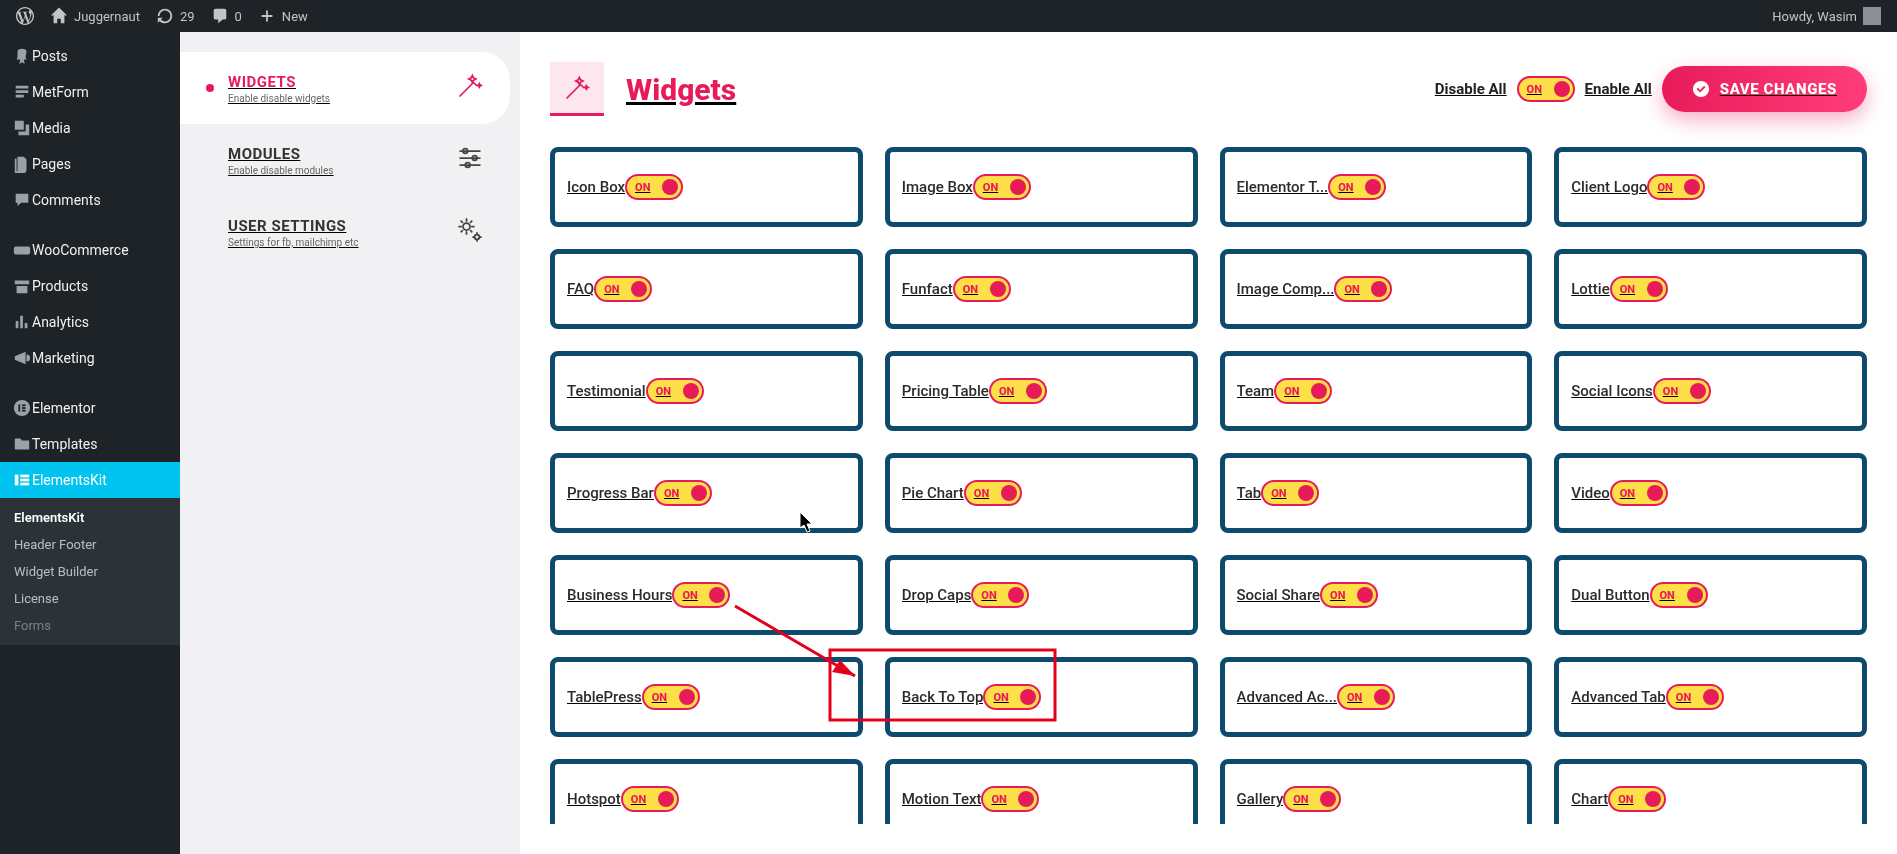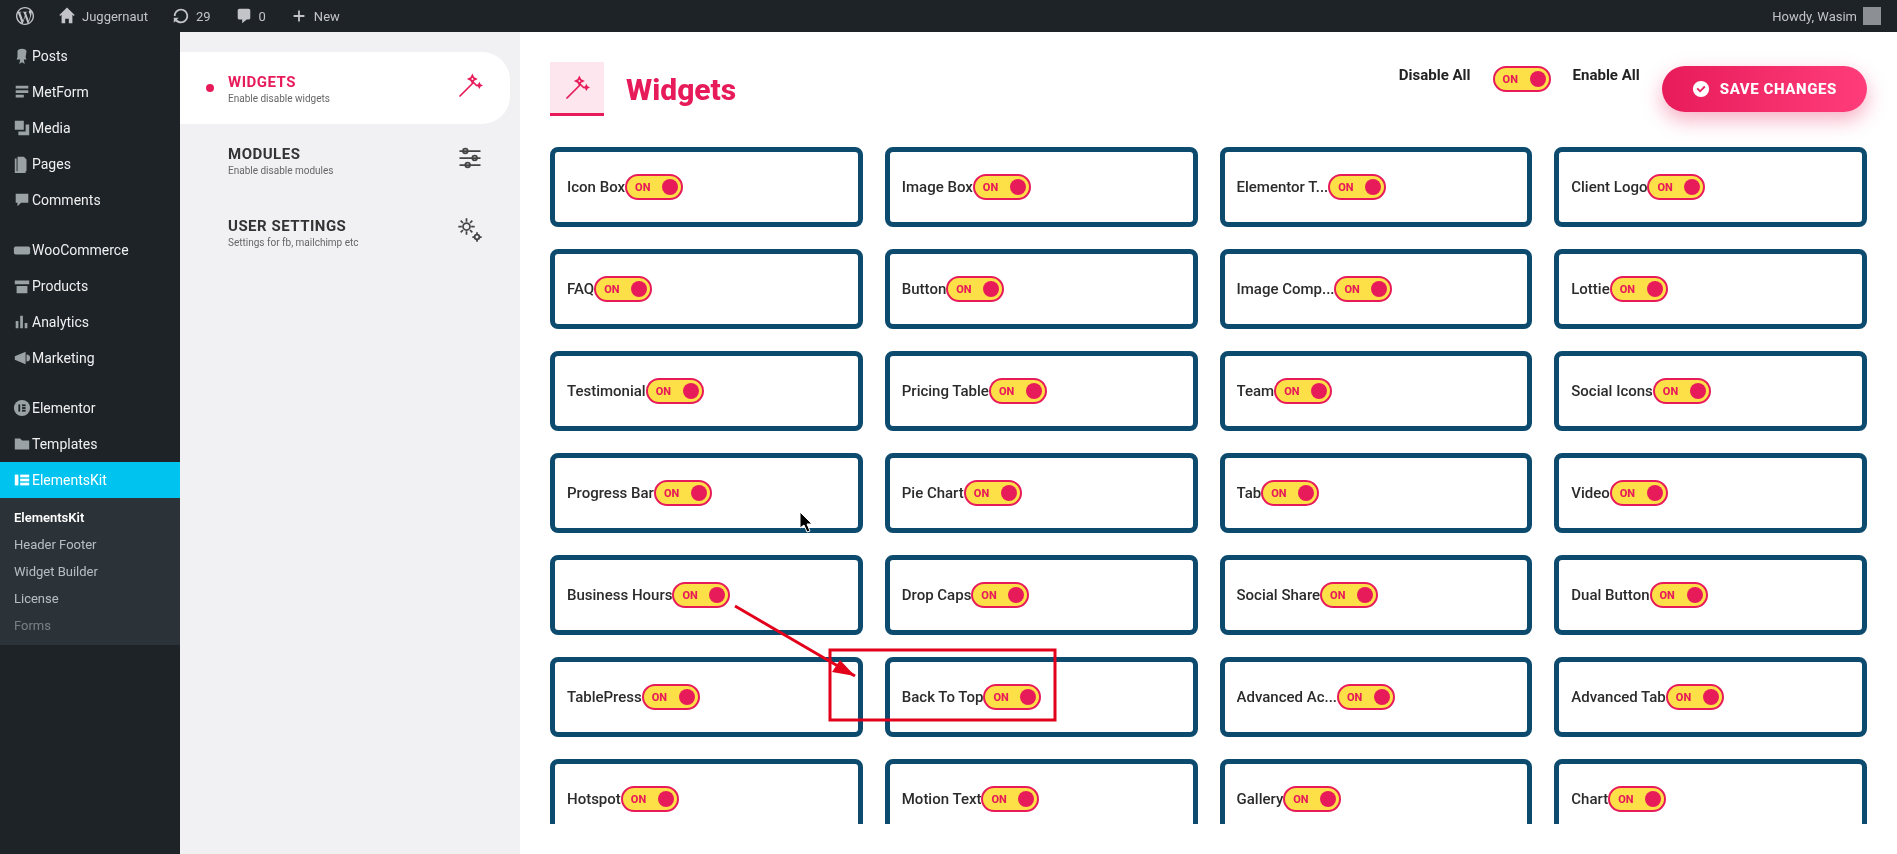--- a/index.html
+++ b/index.html
@@ -1,20 +1,20 @@
 <!DOCTYPE html>
 <html><head>
 <meta charset="utf-8">
 <style>
   * { margin: 0; padding: 0; box-sizing: border-box; font-family: -apple-system, BlinkMacSystemFont, "Segoe UI", Roboto, sans-serif; }
   body { background: #f0f0f1; overflow: hidden; }
 
   
   .admin-bar { height: 32px; background: #1d2327; color: #c3c4c7; display: flex; align-items: center; padding: 0 8px; font-size: 13px; justify-content: space-between; }
-  .admin-bar-left, .admin-bar-right { display: flex; align-items: center; gap: 8px; }
+  .admin-bar-left, .admin-bar-right { display: flex; align-items: center; gap: 0; }
   .admin-bar-item { display: flex; align-items: center; gap: 6px; padding: 0 8px; height: 32px; cursor: pointer; }
   .admin-bar svg { width: 18px; height: 18px; fill: currentColor; }
   .avatar-box { width: 18px; height: 18px; background: #8c8f94; }
 
   
   .layout { display: flex; height: calc(100vh - 32px); }
   .sidebar { width: 180px; background: #1d2327; color: #f0f0f1; font-size: 14px; overflow-y: auto; position: relative; }
   .sb-item { display: flex; align-items: center; padding: 8px 12px; cursor: pointer; color: #f0f0f1; }
   .sb-item.ek-current { background: #00c3ef; color: #fff; position: relative; }
   .sb-item.ek-current::after { content: ""; position: absolute; right: -8px; top: 50%; transform: translateY(-50%); border: 8px solid transparent; border-right-color: #f0f0f1; }
@@ -42,39 +42,39 @@
   .tab.active .tab-icon { color: #e81b5a; }
   .tab-icon svg { width: 28px; height: 28px; stroke: currentColor; fill: none; stroke-width: 1.5; }
 
   
   .panel { flex: 1; padding: 0 30px 30px 30px; display: flex; flex-direction: column; }
   .panel-header { display: flex; align-items: center; justify-content: space-between; padding: 30px 0 12px 0; border-bottom: 1px solid transparent; }
   .ph-left { display: flex; align-items: center; gap: 22px; }
   .ph-icon-box { width: 54px; height: 54px; background: #fde6ee; color: #e81b5a; display: flex; align-items: center; justify-content: center; border-bottom: 3px solid #e81b5a; }
   .ph-icon-box svg { width: 28px; height: 28px; stroke: currentColor; fill: none; stroke-width: 1.5; }
   .ph-title { font-size: 30px; font-weight: 800; color: #e81b5a; }
-  .ph-right { display: flex; gap: 22px; }
+  .ph-right { display: flex; align-items: center; gap: 10px; }
   .link-all { font-size: 15px; font-weight: 700; color: #222; cursor: pointer; }
   .save-btn { background: linear-gradient(90deg,#e81b5a,#ff3d7a); color: #fff; border: none; border-radius: 30px; padding: 14px 30px; font-size: 15px; font-weight: 800; letter-spacing: .6px; display: flex; align-items: center; gap: 10px; cursor: pointer; box-shadow: 0 8px 20px rgba(232,27,90,.35); }
   .save-btn svg { width: 18px; height: 18px; fill: #fff; }
 
   
   .toggle { width: 58px; height: 26px; border: 2px solid #e81b5a; border-radius: 20px; display: flex; align-items: center; justify-content: space-between; padding: 0 3px; cursor: pointer; position: relative; background: #fde047; }
   .toggle-label { font-size: 11px; font-weight: 800; color: #e81b5a; padding-left: 5px; }
   .toggle-knob { width: 16px; height: 16px; border-radius: 50%; background: #e81b5a; }
 
   
   .wgrid { display: grid; grid-template-columns: repeat(4, 1fr); gap: 22px; padding-top: 18px; overflow-y: auto; }
   .wcard { border: 5px solid #0c4a6e; border-radius: 8px; padding: 22px 12px; display: flex; align-items: center; justify-content: flex-start; background: #fff; }
   .wname { font-size: 15px; color: #2b2b2b; font-weight: 500; white-space: nowrap; overflow: hidden; text-overflow: ellipsis; max-width: 130px; }
 
   
   .annot { position: absolute; pointer-events: none; }
 
-  .main-wrap { position: relative; flex: 1; display: flex; }
+  .main-wrap { position: relative; flex: 1; display: flex; text-decoration: underline; }
 </style>
 </head>
 <body>
 
 <div class="admin-bar">
   <div class="admin-bar-left">
     <div class="admin-bar-item">
       <svg viewBox="0 0 20 20">
           <path d="M10 0C4.5 0 0 4.5 0 10s4.5 10 10 10 10-4.5 10-10S15.5 0 10 0zM1.5 10c0-1.2.3-2.4.7-3.4l4 11C3.5 16 1.5 13.2 1.5 10zm8.5 8.5c-.8 0-1.6-.1-2.4-.3l2.5-7.4 2.6 7.1c0 .1 0 .1.1.1-.9.3-1.8.5-2.8.5zm1.2-12.5c.5 0 1-.1 1-.1.5 0 .4-.7 0-.7 0 0-1.4.1-2.3.1-.8 0-2.2-.1-2.2-.1-.5 0-.5.7-.1.7 0 0 .4.1.9.1l1.3 3.7L7.9 15 4.7 6c.5 0 1-.1 1-.1.5 0 .4-.7 0-.7 0 0-1.4.1-2.3.1h-.5C4.4 2.9 7 1.5 10 1.5c2.2 0 4.2.8 5.7 2.2h-.1c-.8 0-1.4.7-1.4 1.5 0 .7.4 1.3.8 2 .3.6.7 1.3.7 2.4 0 .7-.3 1.6-.7 2.8l-.8 2.8-3-8.2zm6.1-.3c.7 1.3 1.2 2.8 1.2 4.3 0 3.3-1.8 6.2-4.5 7.7l2.6-7.5c.5-1.2.6-2.2.6-3 .1-.5.1-1 .1-1.5z"></path>
         </svg>
@@ -335,21 +335,21 @@
               </div>
             </div>
             <div class="wcard">
               <span class="wname">FAQ</span>
               <div class="toggle">
                 <span class="toggle-label">ON</span>
                 <span class="toggle-knob"></span>
               </div>
             </div>
             <div class="wcard">
-              <span class="wname">Button</span>
+              <span class="wname">Funfact</span>
               <div class="toggle">
                 <span class="toggle-label">ON</span>
                 <span class="toggle-knob"></span>
               </div>
             </div>
             <div class="wcard">
               <span class="wname">Image Comp...</span>
               <div class="toggle">
                 <span class="toggle-label">ON</span>
                 <span class="toggle-knob"></span>

